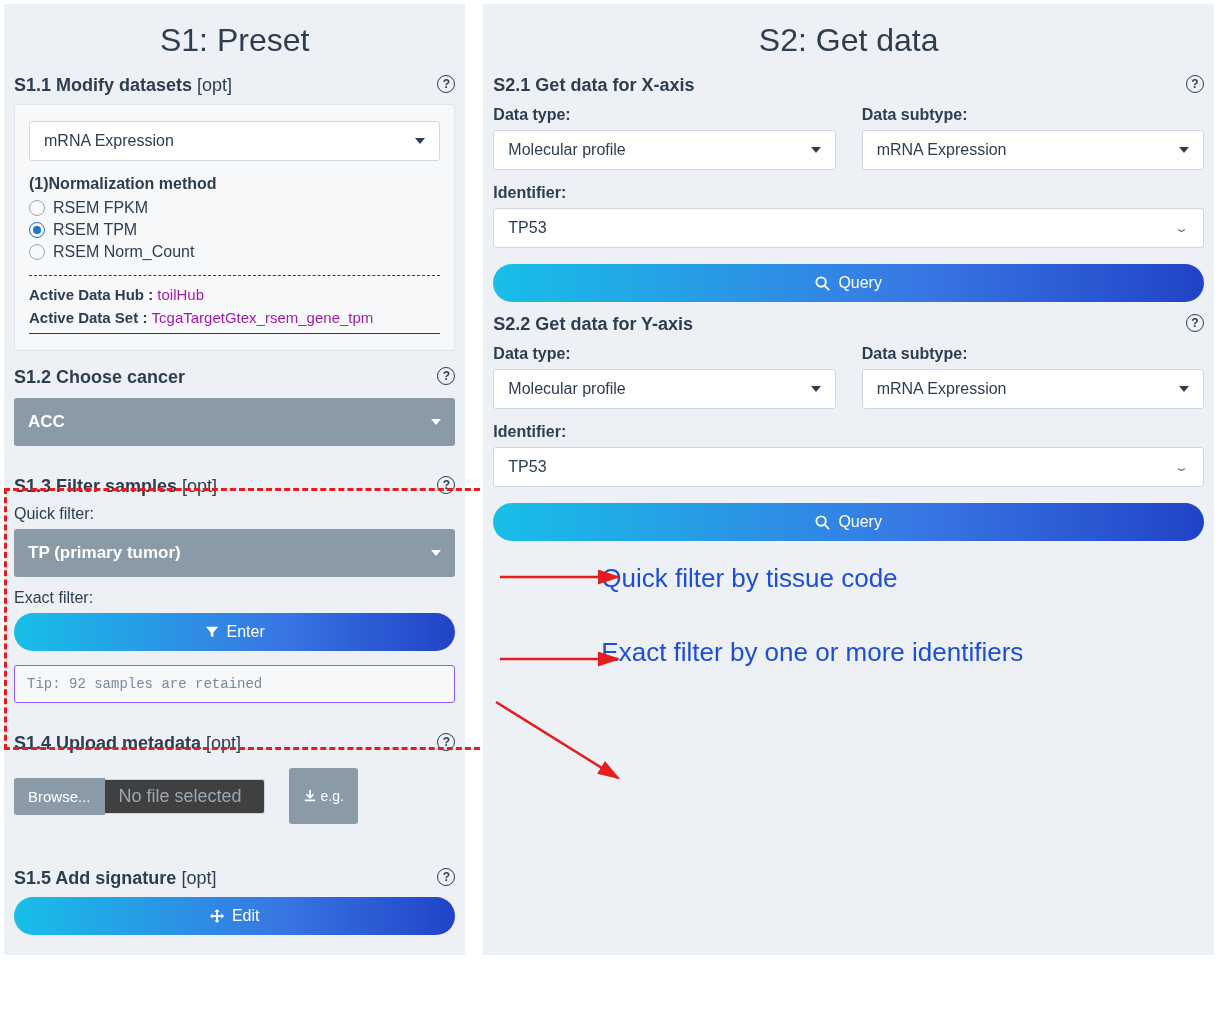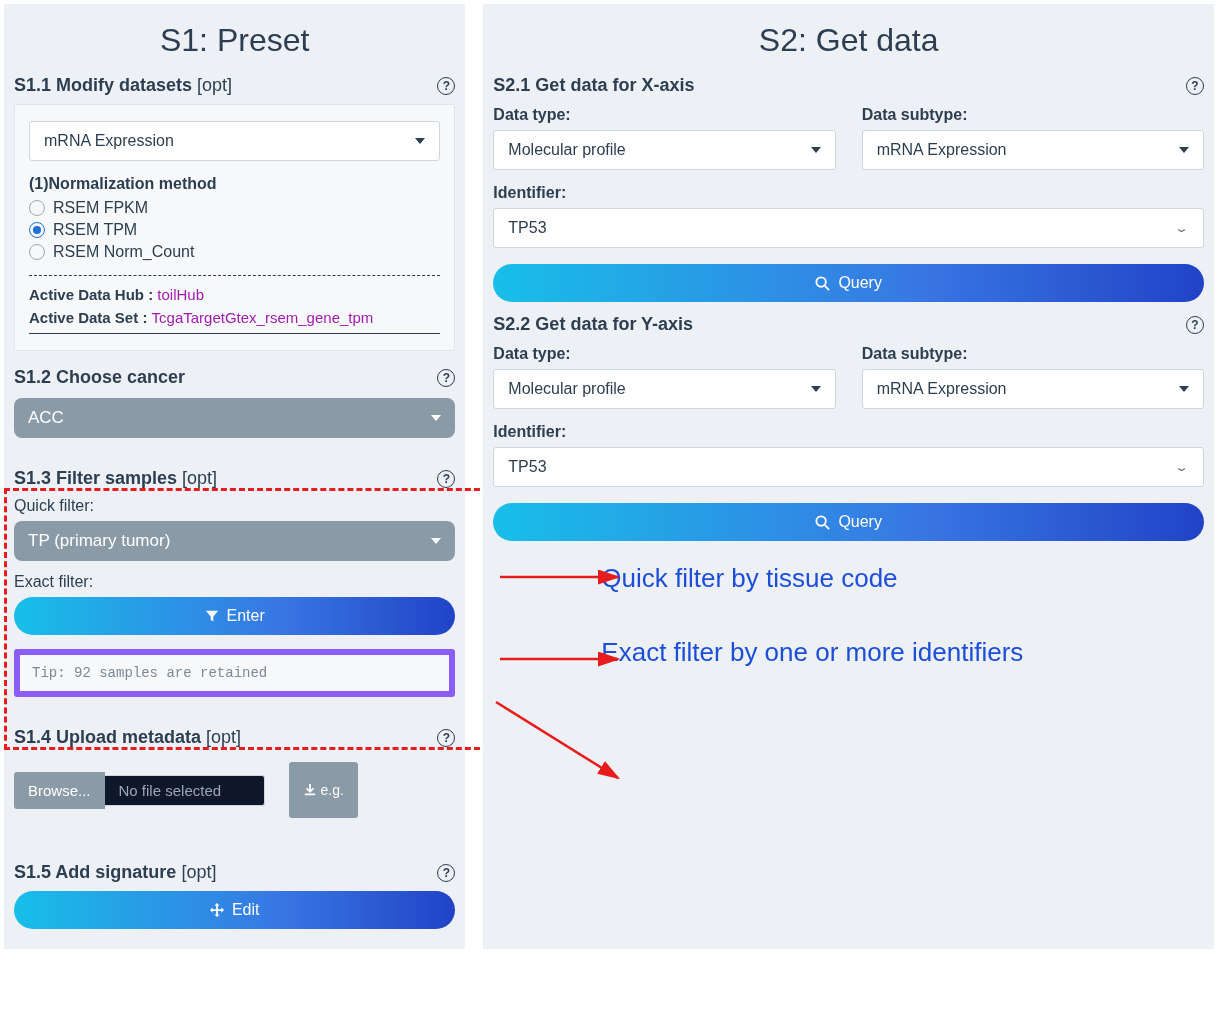--- a/index.html
+++ b/index.html
@@ -2,47 +2,47 @@
 <html><head>
   <meta charset="utf-8">
   <style>
     * { box-sizing: border-box; margin: 0; padding: 0; }
     body { font-family: -apple-system, BlinkMacSystemFont, "Segoe UI", Helvetica, Arial, sans-serif; background: #fff; color: #2c3e50; width: 1218px; }
     .container { display: flex; gap: 18px; padding: 4px; }
     .panel { background: #edf0f5; padding: 10px 10px 20px 10px; }
     .panel-left { width: 492px; position: relative; }
     .panel-right { width: 780px; position: relative; }
     .panel-title { text-align: center; font-size: 32px; font-weight: 400; color: #2c3e50; margin: 8px 0 14px 0; }
-    .section-head { display: flex; justify-content: space-between; align-items: center; padding: 2px 0; }
+    .section-head { display: flex; justify-content: space-between; align-items: flex-start; padding: 2px 0; }
     .section-head h3 { font-size: 18px; font-weight: 400; color: #2c3e50; }
     .section-head h3 b { font-weight: 700; }
     .section-head h3 span.opt { font-weight: 400; }
     .help-icon { width: 18px; height: 18px; border: 1.5px solid #2c3e50; border-radius: 50%; display: inline-flex; align-items: center; justify-content: center; font-size: 12px; color: #2c3e50; cursor: pointer; font-weight: 600; }
     .card { background: #f6f8fa; border: 1px solid #e1e6ec; border-radius: 2px; padding: 16px 14px; margin-top: 6px; }
     .select-box { background: #fff; border: 1px solid #cfd6de; border-radius: 3px; height: 40px; display: flex; align-items: center; justify-content: space-between; padding: 0 14px; cursor: pointer; font-size: 16px; color: #2c3e50; width: 100%; }
     .caret { width: 0; height: 0; border-left: 5px solid transparent; border-right: 5px solid transparent; border-top: 6px solid #2c3e50; }
     .v-caret { font-size: 18px; color: #666; font-weight: 300; transform: scaleY(0.6); }
     .sub-label { font-weight: 700; font-size: 16px; margin: 14px 0 6px 0; color: #2c3e50; }
     .radio-group label { display: flex; align-items: center; gap: 8px; font-size: 16px; color: #2c3e50; margin: 4px 0; cursor: pointer; }
     .radio-circle { width: 16px; height: 16px; border: 1.5px solid #9aa7b4; border-radius: 50%; display: inline-flex; align-items: center; justify-content: center; }
     .radio-circle.checked { border-color: #2170d6; }
     .radio-circle.checked::after { content: ""; width: 8px; height: 8px; background: #2170d6; border-radius: 50%; }
     .dashed-hr { border: none; border-top: 1.5px dashed #2c3e50; margin: 14px 0 8px 0; }
     .active-info { font-size: 15px; color: #2c3e50; line-height: 1.5; border-bottom: 1px solid #2c3e50; padding-bottom: 4px; }
     .active-info .link { color: #a21caf; }
     .active-info b { font-weight: 700; }
-    .gray-select { background: #8a9aa6; color: #fff; border: none; border-radius: 8px; height: 40px; display: flex; align-items: center; justify-content: space-between; padding: 0 14px; cursor: pointer; font-size: 17px; margin-top: 8px; }
+    .gray-select { background: #8a9aa6; color: #fff; border: none; border-radius: 3px; height: 48px; display: flex; align-items: center; justify-content: space-between; padding: 0 14px; cursor: pointer; font-size: 17px; margin-top: 8px; font-weight: bold; }
     .gray-select .caret { border-top-color: #fff; }
     .label { font-size: 16px; font-weight: 700; color: #2c3e50; margin: 6px 0 6px 0; }
     .btn-grad { height: 38px; border-radius: 19px; background: linear-gradient(90deg, #17bfe8 0%, #3877e3 60%, #2143c7 100%); color: #fff; display: flex; align-items: center; justify-content: center; gap: 8px; cursor: pointer; font-size: 16px; font-weight: 400; border: none; width: 100%; }
     .btn-grad svg { fill: #fff; }
-    .tip-box { border: 6px solid #8b5cf6; border-radius: 3px; background: #f6f8fa; padding: 10px 12px; font-family: "Courier New", monospace; font-size: 14px; color: #7a8a99; margin-top: 14px; }
+    .tip-box { border: 1px solid #8b5cf6; border-radius: 3px; background: #f6f8fa; padding: 10px 12px; font-family: "Courier New", monospace; font-size: 14px; color: #7a8a99; margin-top: 14px; }
     .upload-row { display: flex; align-items: center; gap: 0; margin-top: 12px; }
     .browse-btn { background: #8a9aa6; color: #fff; border-radius: 3px 0 0 3px; padding: 10px 14px; cursor: pointer; font-size: 15px; }
-    .no-file { background: #0f172a; border: 1px solid #cfd6de; border-left: none; border-radius: 0 3px 3px 0; padding: 6px 14px; color: #9aa7b4; font-size: 15px; width: 160px; }
+    .no-file { background: #404040; border: 1px solid #cfd6de; border-left: none; border-radius: 0 3px 3px 0; padding: 6px 14px; color: #9aa7b4; font-size: 18px; width: 160px; }
     .eg-btn { background: #8a9aa6; color: #fff; border-radius: 3px; padding: 20px 14px; cursor: pointer; font-size: 14px; display: flex; align-items: center; gap: 4px; margin-left: 24px; }
     .spacer { height: 14px; }
     .field-row { display: flex; gap: 26px; margin-top: 2px; }
     .field-col { flex: 1; }
     .callout-box { position: absolute; border: 3px dashed #e71c1c; pointer-events: none; }
     .annot { position: absolute; color: #1d4ed8; font-size: 26px; font-weight: 400; line-height: 1.25; }
     svg.arrow { position: absolute; overflow: visible; }
   </style>
 </head>
 <body>

